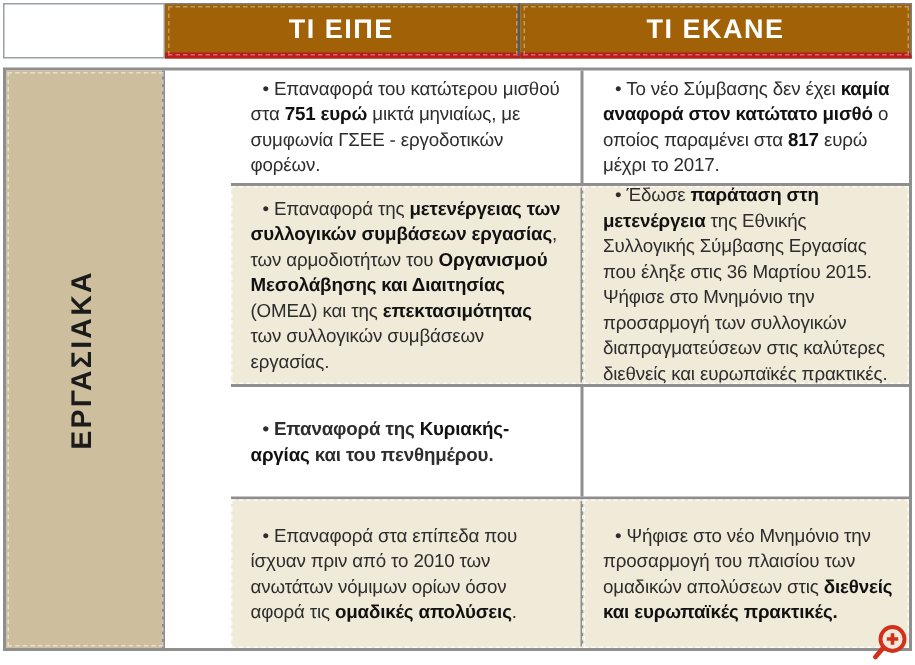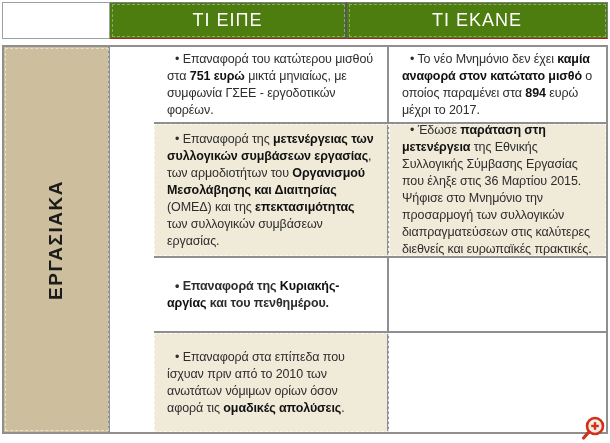--- a/index.html
+++ b/index.html
@@ -17,26 +17,26 @@
     width: 606px; height: 37px;
     display: flex;
   }
   .corner-cell {
     width: 108px; height: 100%;
     background: #ffffff;
     border: 1px solid #9aa0a3;
   }
   .hcell {
     height: 100%;
-    background: #4d7c0f;
+    background: #a16207;
     color: #ffffff;
     display: flex; align-items: center; justify-content: center;
-    font-weight: normal; font-size: 18px; letter-spacing: 1px;
+    font-weight: bold; font-size: 18px; letter-spacing: 1px;
     border-top: 1px solid #7c7f82;
-    border-bottom: 1px solid #b91c1c;
+    border-bottom: 4px solid #b91c1c;
     outline: 1px dashed rgba(255,255,255,0.35);
     outline-offset: -3px;
   }
   .hcell-said { width: 237px; border-right: 2px solid #55585b; }
   .hcell-did  { flex: 1; border-right: 1px solid #7c7f82; text-align: center; }
 
   
   .body-table {
     position: absolute; top: 45px; left: 2px;
     width: 606px; height: 389px;
@@ -104,21 +104,21 @@
     <div class="sidebar">
       <span class="sidebar-label">ΕΡΓΑΣΙΑΚΑ</span>
     </div>
     <div class="grid">
 
       <div class="row row-1">
         <div class="cell cell-said">
             <p><span>• Επαναφορά του κατώτερου μισθού στα </span><b>751 ευρώ</b><span> μικτά μηνιαίως, με συμφωνία ΓΣΕΕ - εργοδοτικών φορέων.</span></p>
           </div>
         <div class="cell cell-did">
-            <p><span>• Το νέο Μνημόνιο δεν έχει </span><b>καμία αναφορά στον κατώτατο μισθό</b><span> ο οποίος παραμένει στα </span><b>894</b><span> ευρώ μέχρι το 2017.</span></p>
+            <p><span>• Το νέο Σύμβασης δεν έχει </span><b>καμία αναφορά στον κατώτατο μισθό</b><span> ο οποίος παραμένει στα </span><b>817</b><span> ευρώ μέχρι το 2017.</span></p>
           </div>
       </div>
 
       <div class="row row-2 row-beige">
         <div class="cell cell-said">
             <p><span>• Επαναφορά της </span><b>μετενέργειας των συλλογικών συμβάσεων εργασίας</b><span>, των αρμοδιοτήτων του </span><b>Οργανισμού Μεσολάβησης και Διαιτησίας</b><span> (ΟΜΕΔ) και της </span><b>επεκτασιμότητας</b><span> των συλλογικών συμβάσεων εργασίας.</span></p>
           </div>
         <div class="cell cell-did">
             <p><span>• Έδωσε </span><b>παράταση στη μετενέργεια</b><span> της Εθνικής Συλλογικής Σύμβασης Εργασίας που έληξε στις 36 Μαρτίου 2015. Ψήφισε στο Μνημόνιο την προσαρμογή των συλλογικών διαπραγματεύσεων στις καλύτερες διεθνείς και ευρωπαϊκές πρακτικές.</span></p>
           </div>
@@ -127,20 +127,23 @@
       <div class="row row-3">
         <div class="cell cell-said">
             <p><span>• Επαναφορά της </span><b>Κυριακής-αργίας</b><span> και του πενθημέρου.</span></p>
           </div>
       </div>
 
       <div class="row row-4 row-beige">
         <div class="cell cell-said">
             <p><span>• Επαναφορά στα επίπεδα που ίσχυαν πριν από το 2010 των ανωτάτων νόμιμων ορίων όσον αφορά τις </span><b>ομαδικές απολύσεις</b><span>.</span></p>
           </div>
+        <div class="cell cell-did">
+            <p><span>• Ψήφισε στο νέο Μνημόνιο την προσαρμογή του πλαισίου των ομαδικών απολύσεων στις </span><b>διεθνείς και ευρωπαϊκές πρακτικές.</b></p>
+          </div>
       </div>
 
     </div>
   </div>
 
   <div class="zoom-icon">
     <svg width="27" height="27" viewBox="0 0 27 27">
       <circle cx="15" cy="11" r="8" fill="rgba(240,234,217,0.85)" stroke="#d2301c" stroke-width="2.6"></circle>
       <line x1="15" y1="7.2" x2="15" y2="14.8" stroke="#d2301c" stroke-width="2.4"></line>
       <line x1="11.2" y1="11" x2="18.8" y2="11" stroke="#d2301c" stroke-width="2.4"></line>

